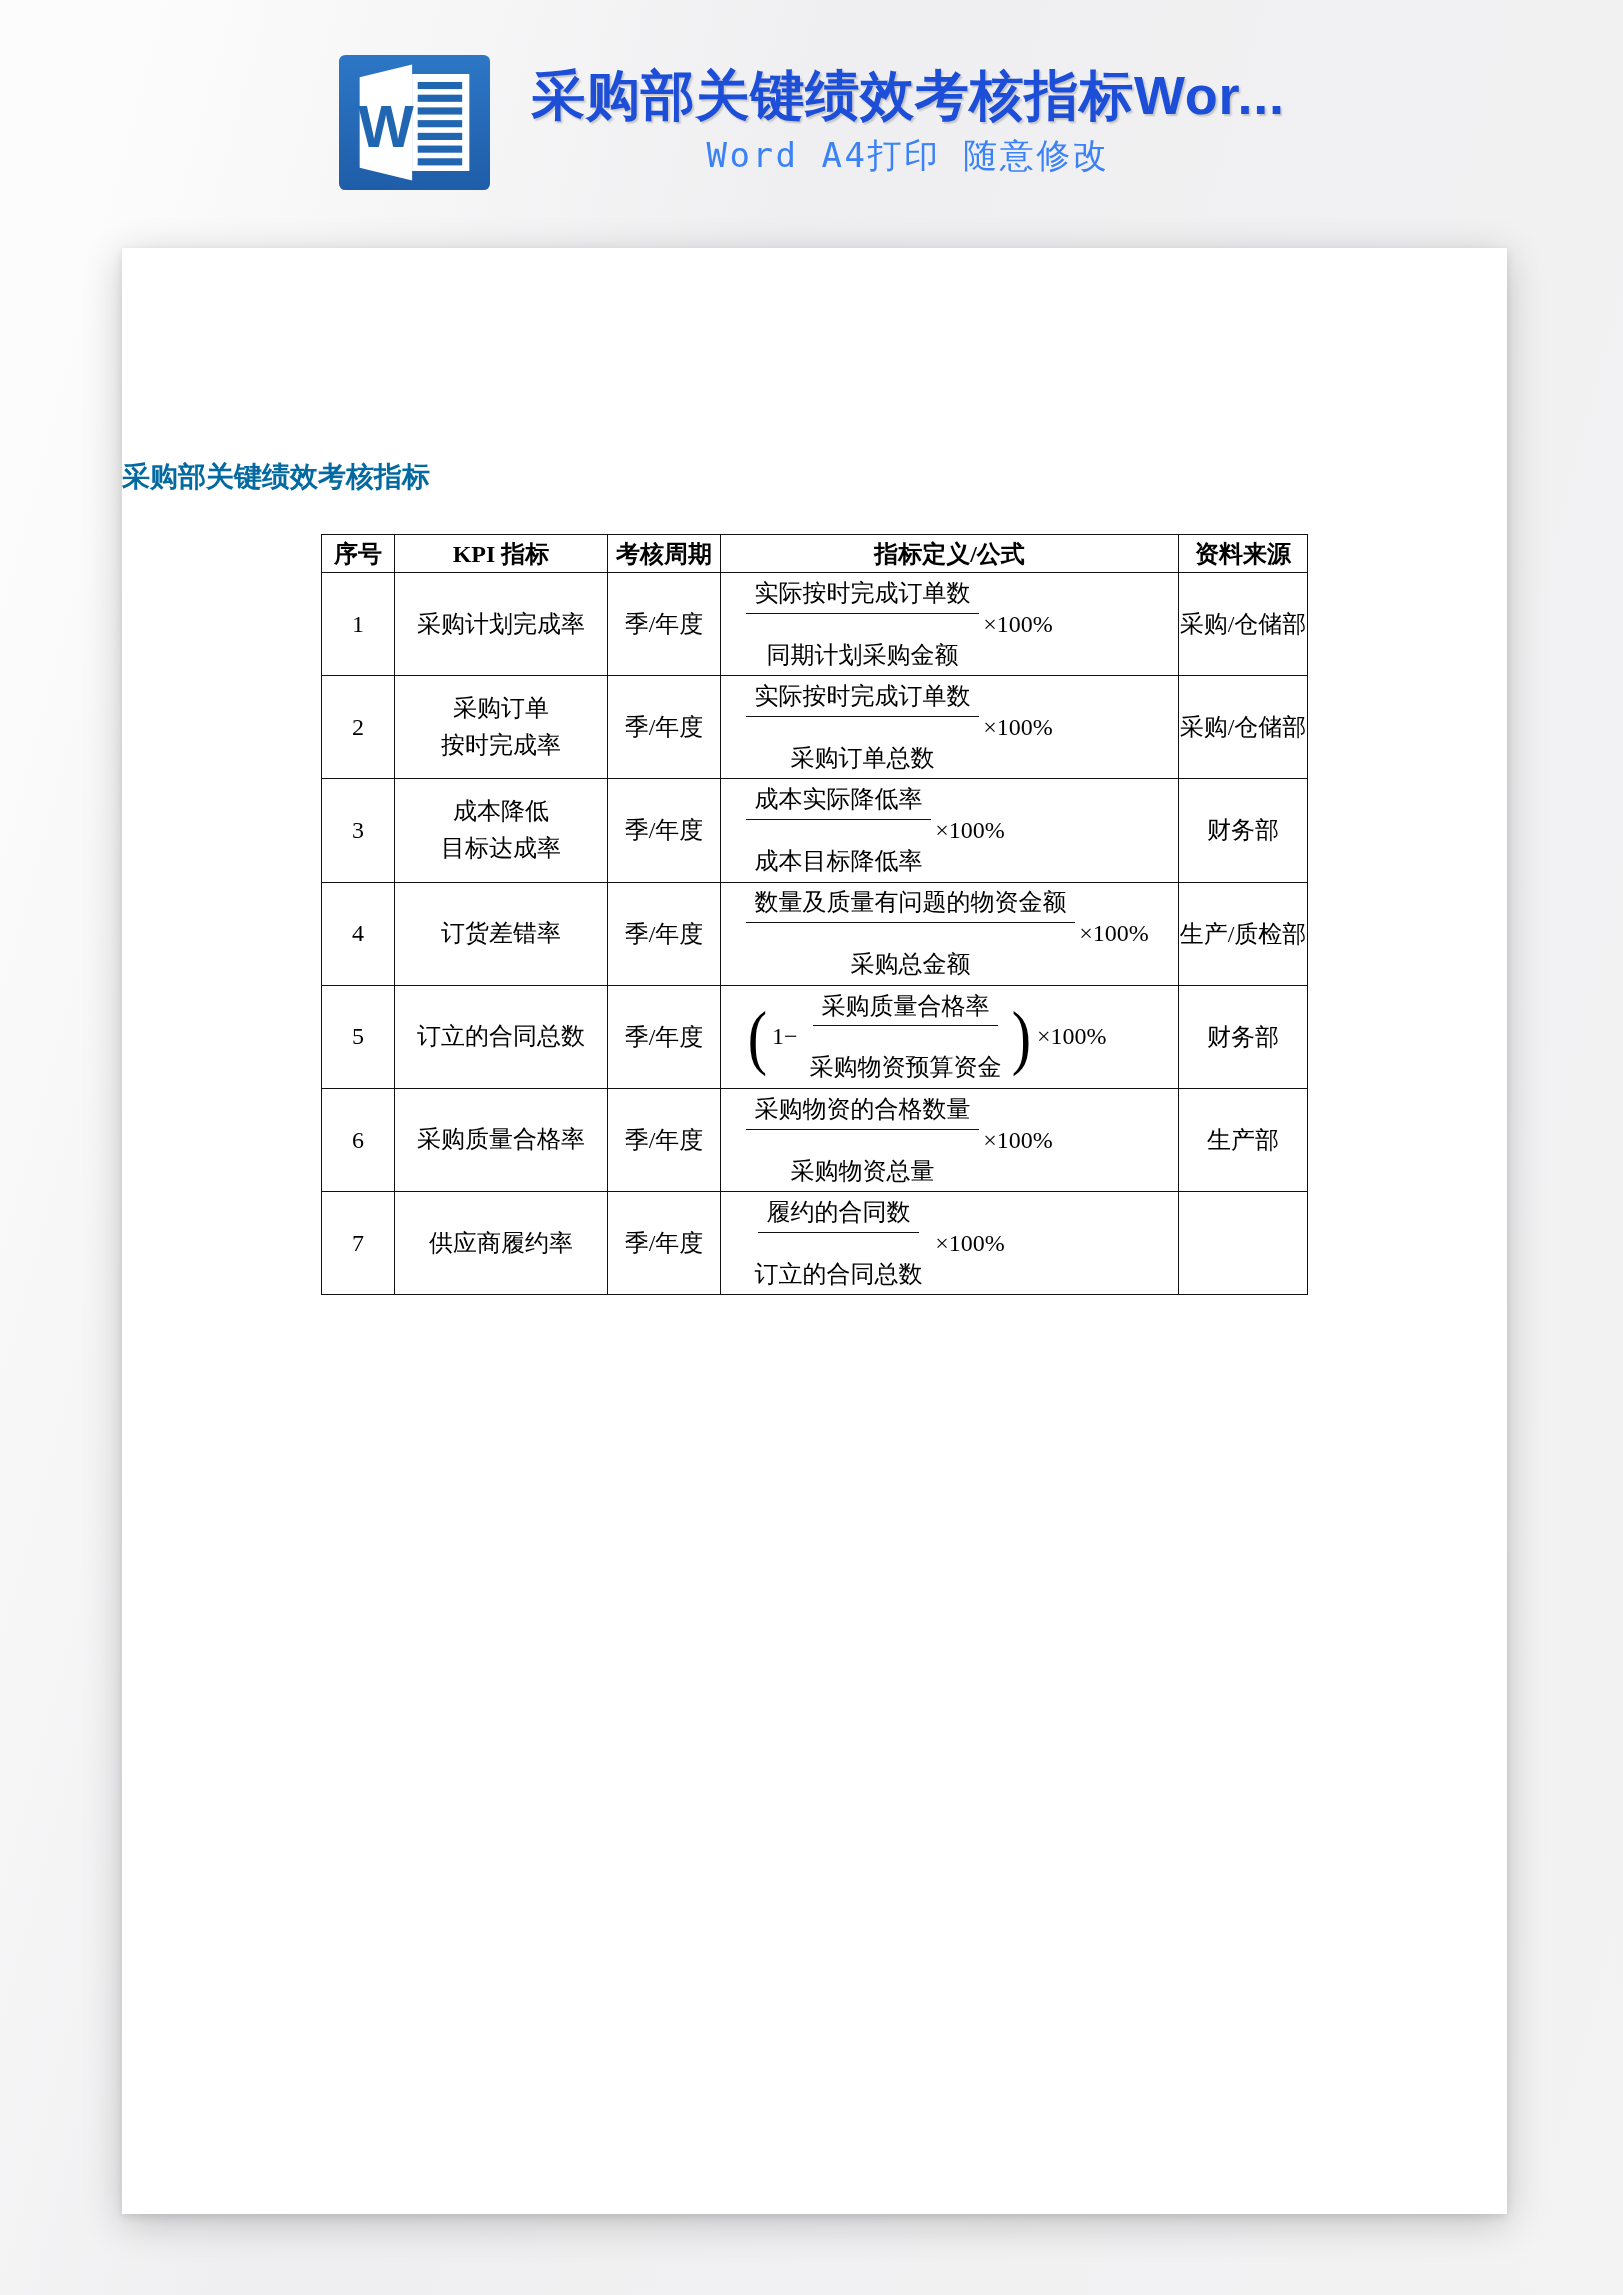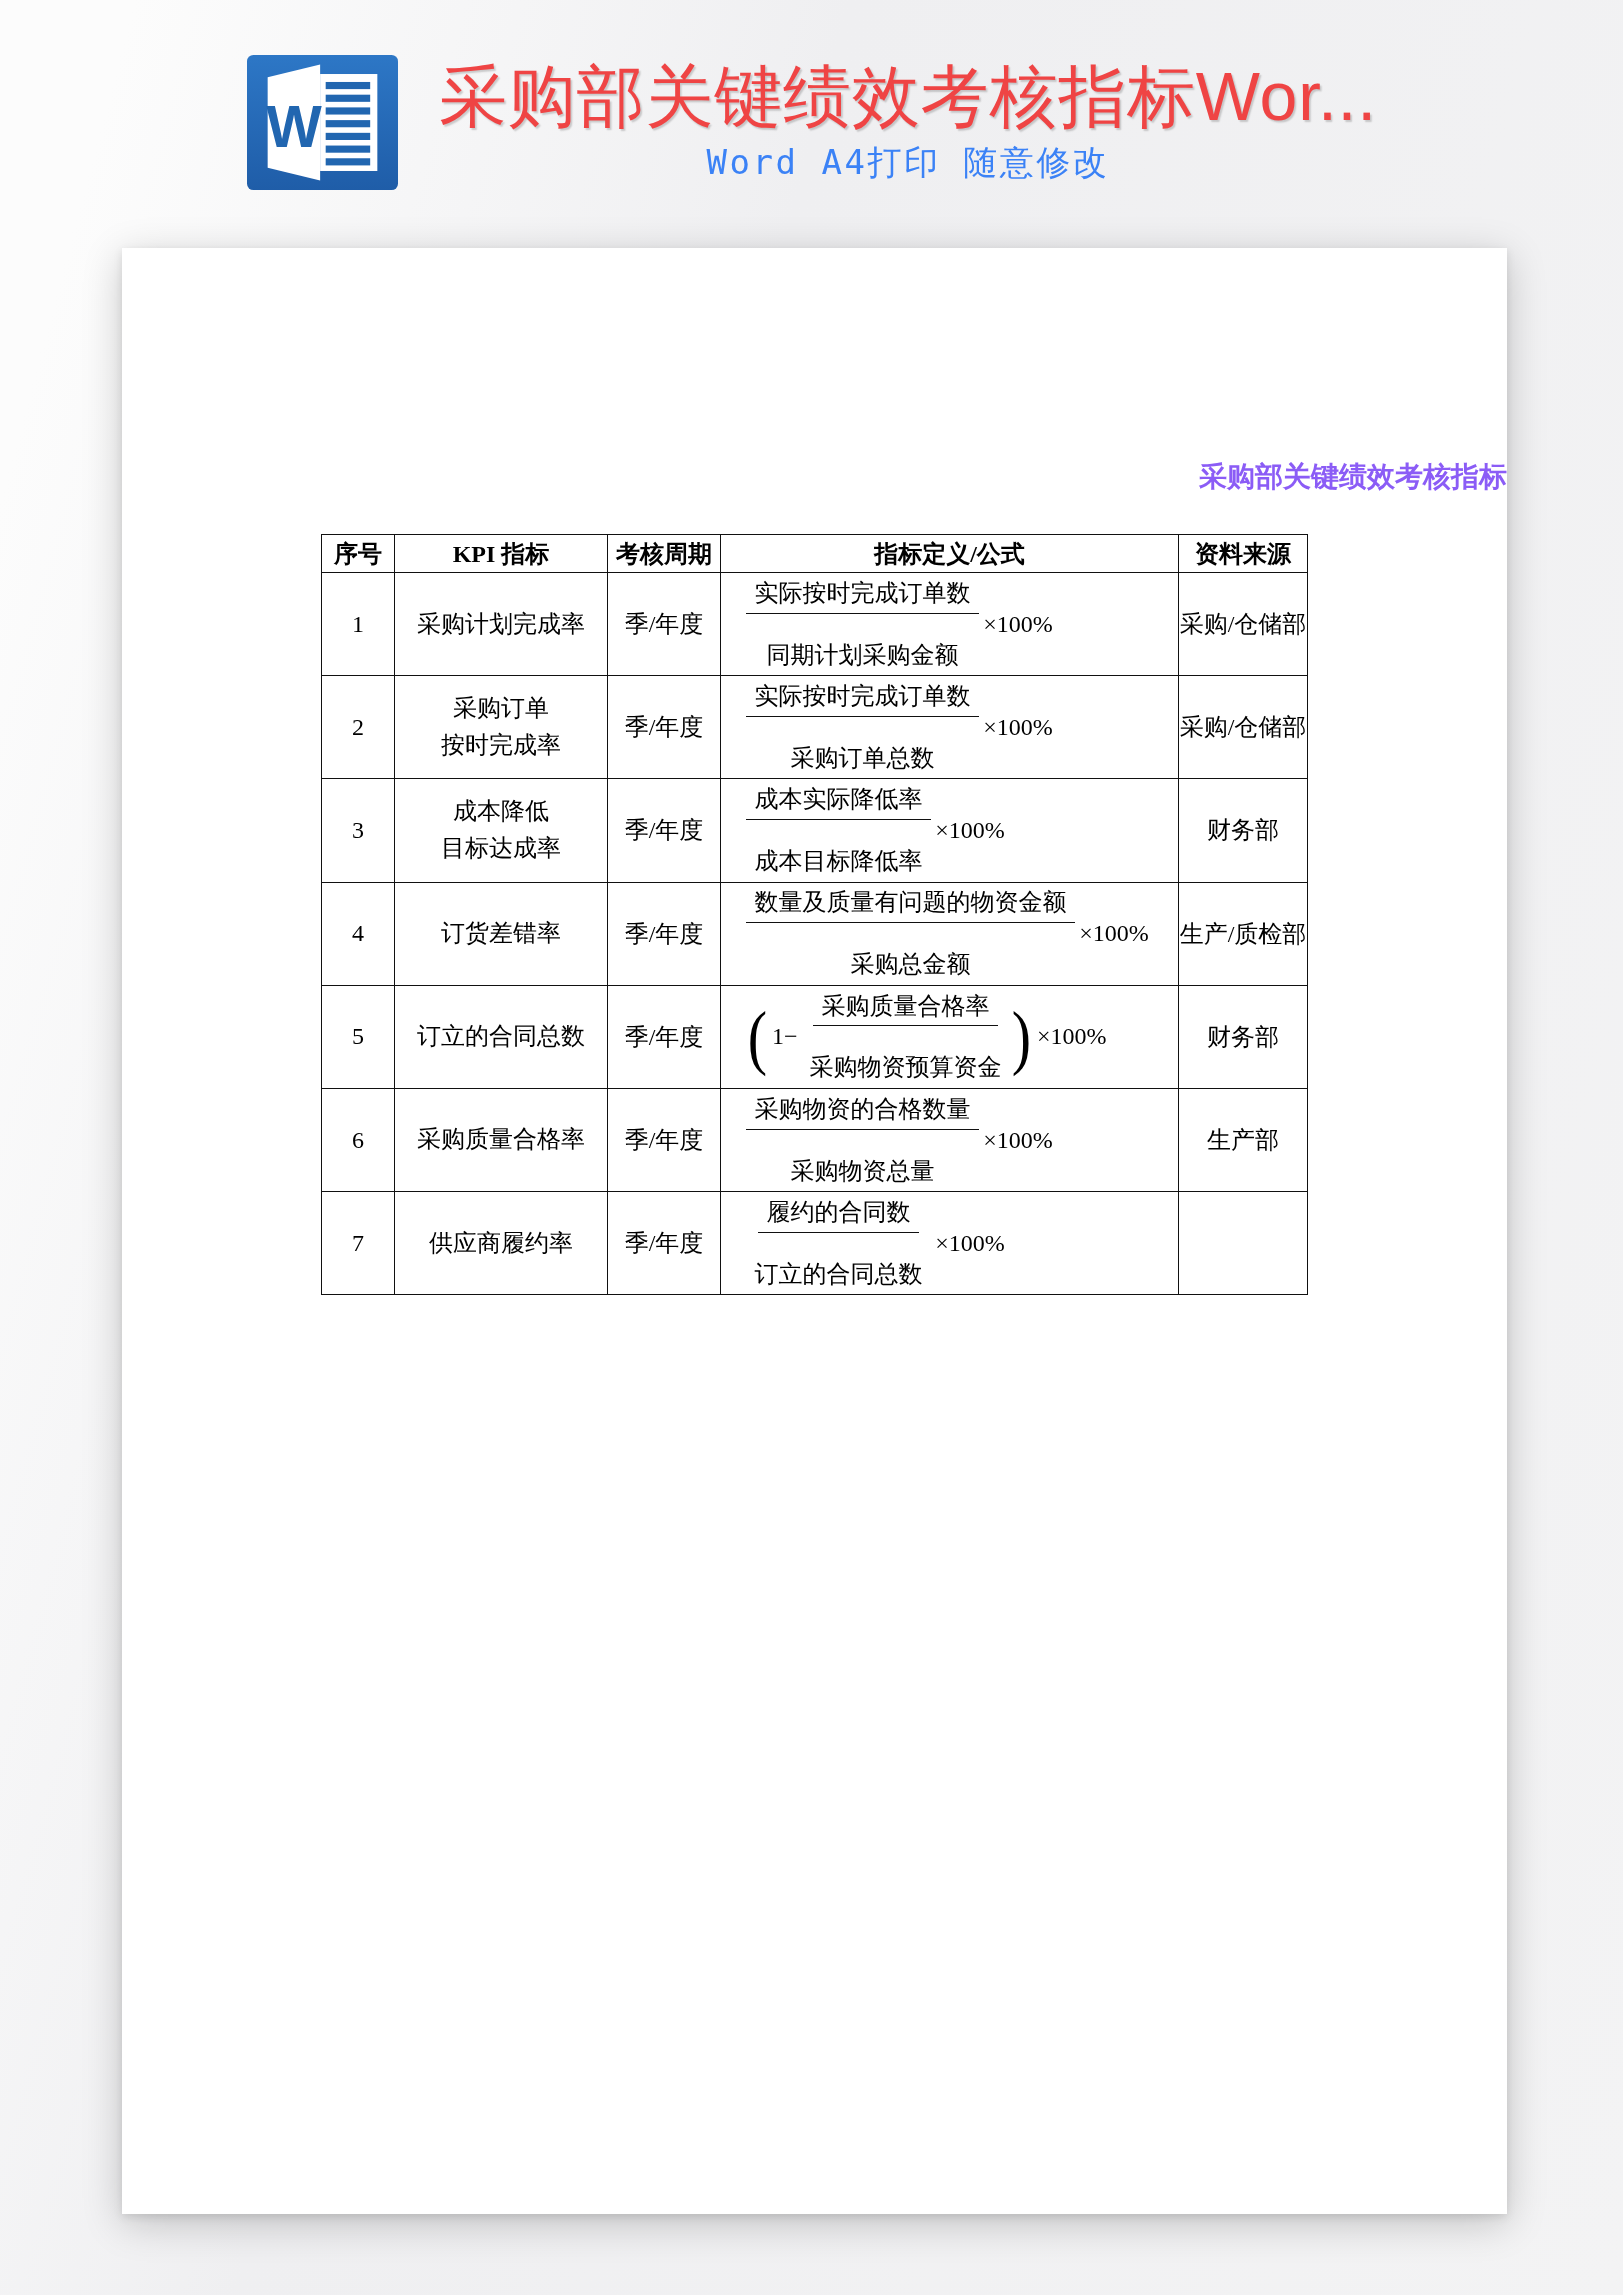--- a/index.html
+++ b/index.html
@@ -9,38 +9,38 @@
     font-family:"Liberation Sans", sans-serif;
   }
   
   .site-header{
     position:absolute;top:54px;left:0;right:0;
     display:flex;justify-content:center;align-items:center;gap:41px;
   }
   .word-icon{width:151px;height:137px;flex:0 0 auto;display:block;}
   .header-text{display:flex;flex-direction:column;align-items:center;}
   .template-title{
-    font-size:68px;font-weight:normal;color:#ef4444;letter-spacing:0.8px;
+    font-size:54px;font-weight:bold;color:#1d4ed8;letter-spacing:0.8px;
     line-height:1.1;white-space:nowrap;
     text-shadow:1.7px 1.7px 1.7px rgba(0,0,0,0.18);
   }
   .template-subtitle{
     margin-top:7px;font-family:"DejaVu Sans Mono", monospace;
     font-size:34px;color:#3b82f6;letter-spacing:2.5px;white-space:nowrap;
   }
   
   .doc-page{
     position:absolute;left:122px;top:248px;width:1385px;height:1966px;
     background:#ffffff;
     box-shadow:0 8.5px 38px rgba(0,0,0,0.20), 0 2.5px 8.5px rgba(0,0,0,0.10);
   }
   .doc-title{
-    padding-top:210px;text-align:right;
+    padding-top:210px;text-align:left;
     font-family:Liberation Sans, sans-serif;
-    font-size:28px;font-weight:bold;color:#8b5cf6;
+    font-size:28px;font-weight:bold;color:#0369a1;
   }
   table.kpi-table{
     border-collapse:collapse;table-layout:fixed;
     width:987px;margin:38px auto 0;
     font-family:"Liberation Serif","DejaVu Serif",serif;
   }
   .kpi-table th,.kpi-table td{
     border:1.7px solid #111;color:#000;text-align:center;vertical-align:middle;
     font-size:24px;padding:0;overflow:hidden;
   }

